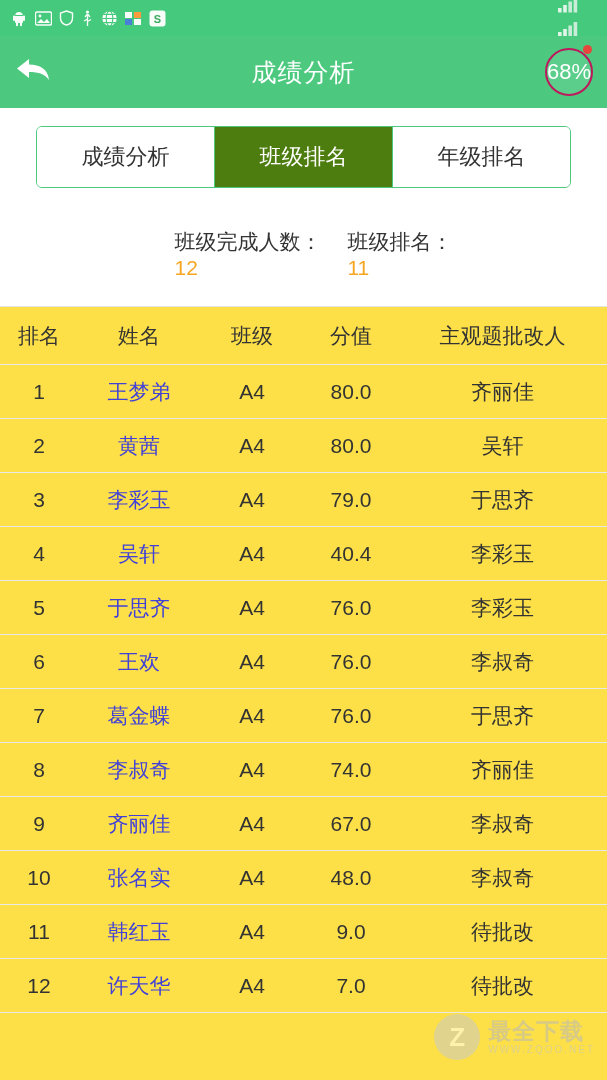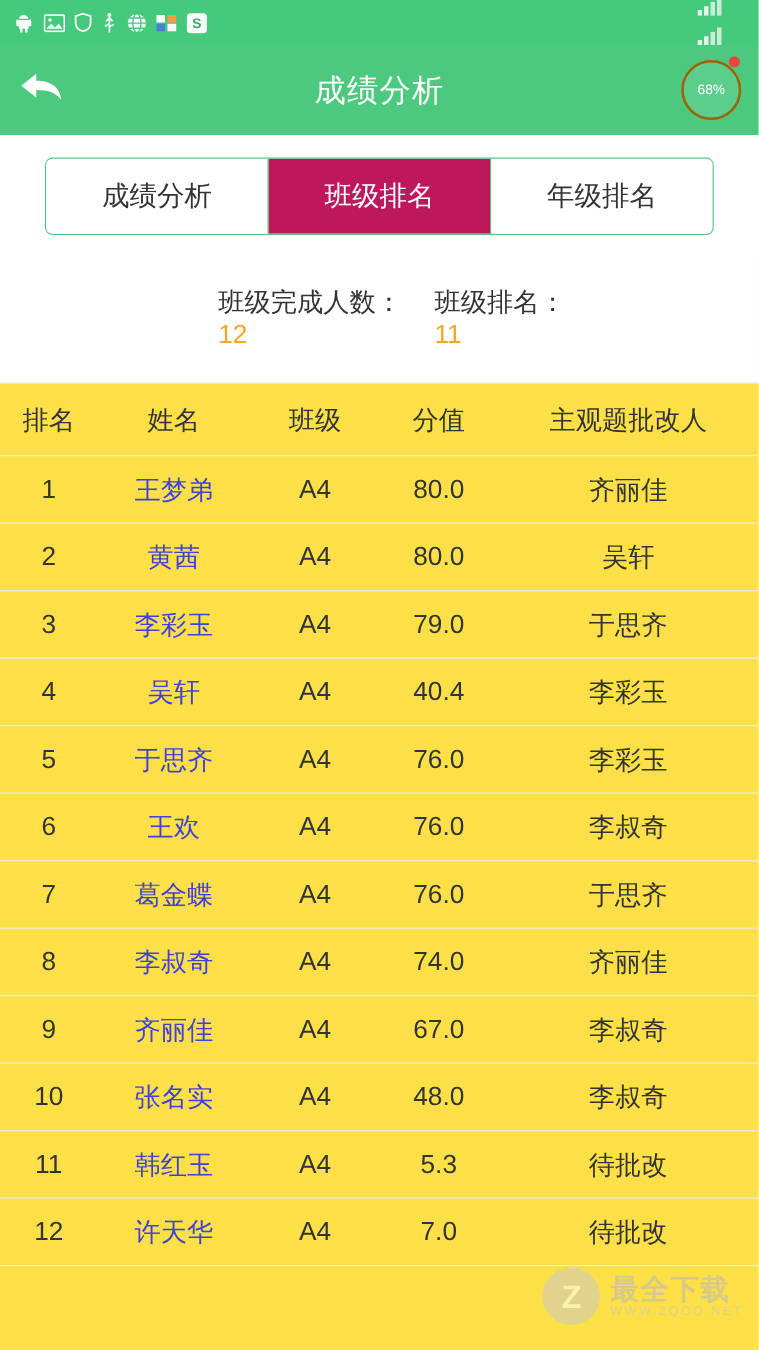--- a/index.html
+++ b/index.html
@@ -80,23 +80,23 @@
     letter-spacing: 1px;
   }
   .battery-badge {
     position: absolute;
     right: 14px;
     top: 12px;
     width: 48px;
     height: 48px;
     border-radius: 50%;
     background: #5bce8b;
-    border: 2px solid #a16207;
-    color: #ffffff;
-    font-size: 11px;
+    border: 2px solid #be185d;
+    color: #ffffff;
+    font-size: 22px;
     display: flex;
     align-items: center;
     justify-content: center;
   }
   .battery-dot {
     position: absolute;
     right: 15px;
     top: 9px;
     width: 9px;
     height: 9px;
@@ -123,21 +123,21 @@
     align-items: center;
     justify-content: center;
     font-size: 22px;
     color: #333333;
     background: #ffffff;
     cursor: pointer;
     border-right: 1px solid #4cc97f;
   }
   .tab:last-child { border-right: none; }
   .tab.active {
-    background: #be185d;
+    background: #4d7c0f;
     color: #ffffff;
     text-align: center;
   }
 
   
   .summary {
     display: flex;
     align-items: center;
     justify-content: center;
     gap: 26px;
@@ -421,21 +421,21 @@
       <div class="c c-rank">10</div>
       <div class="c c-name">张名实</div>
       <div class="c c-class">A4</div>
       <div class="c c-score">48.0</div>
       <div class="c c-grader">李叔奇</div>
     </div>
     <div class="row">
       <div class="c c-rank">11</div>
       <div class="c c-name">韩红玉</div>
       <div class="c c-class">A4</div>
-      <div class="c c-score">5.3</div>
+      <div class="c c-score">9.0</div>
       <div class="c c-grader">待批改</div>
     </div>
     <div class="row">
       <div class="c c-rank">12</div>
       <div class="c c-name">许天华</div>
       <div class="c c-class">A4</div>
       <div class="c c-score">7.0</div>
       <div class="c c-grader">待批改</div>
     </div>
   </div>

